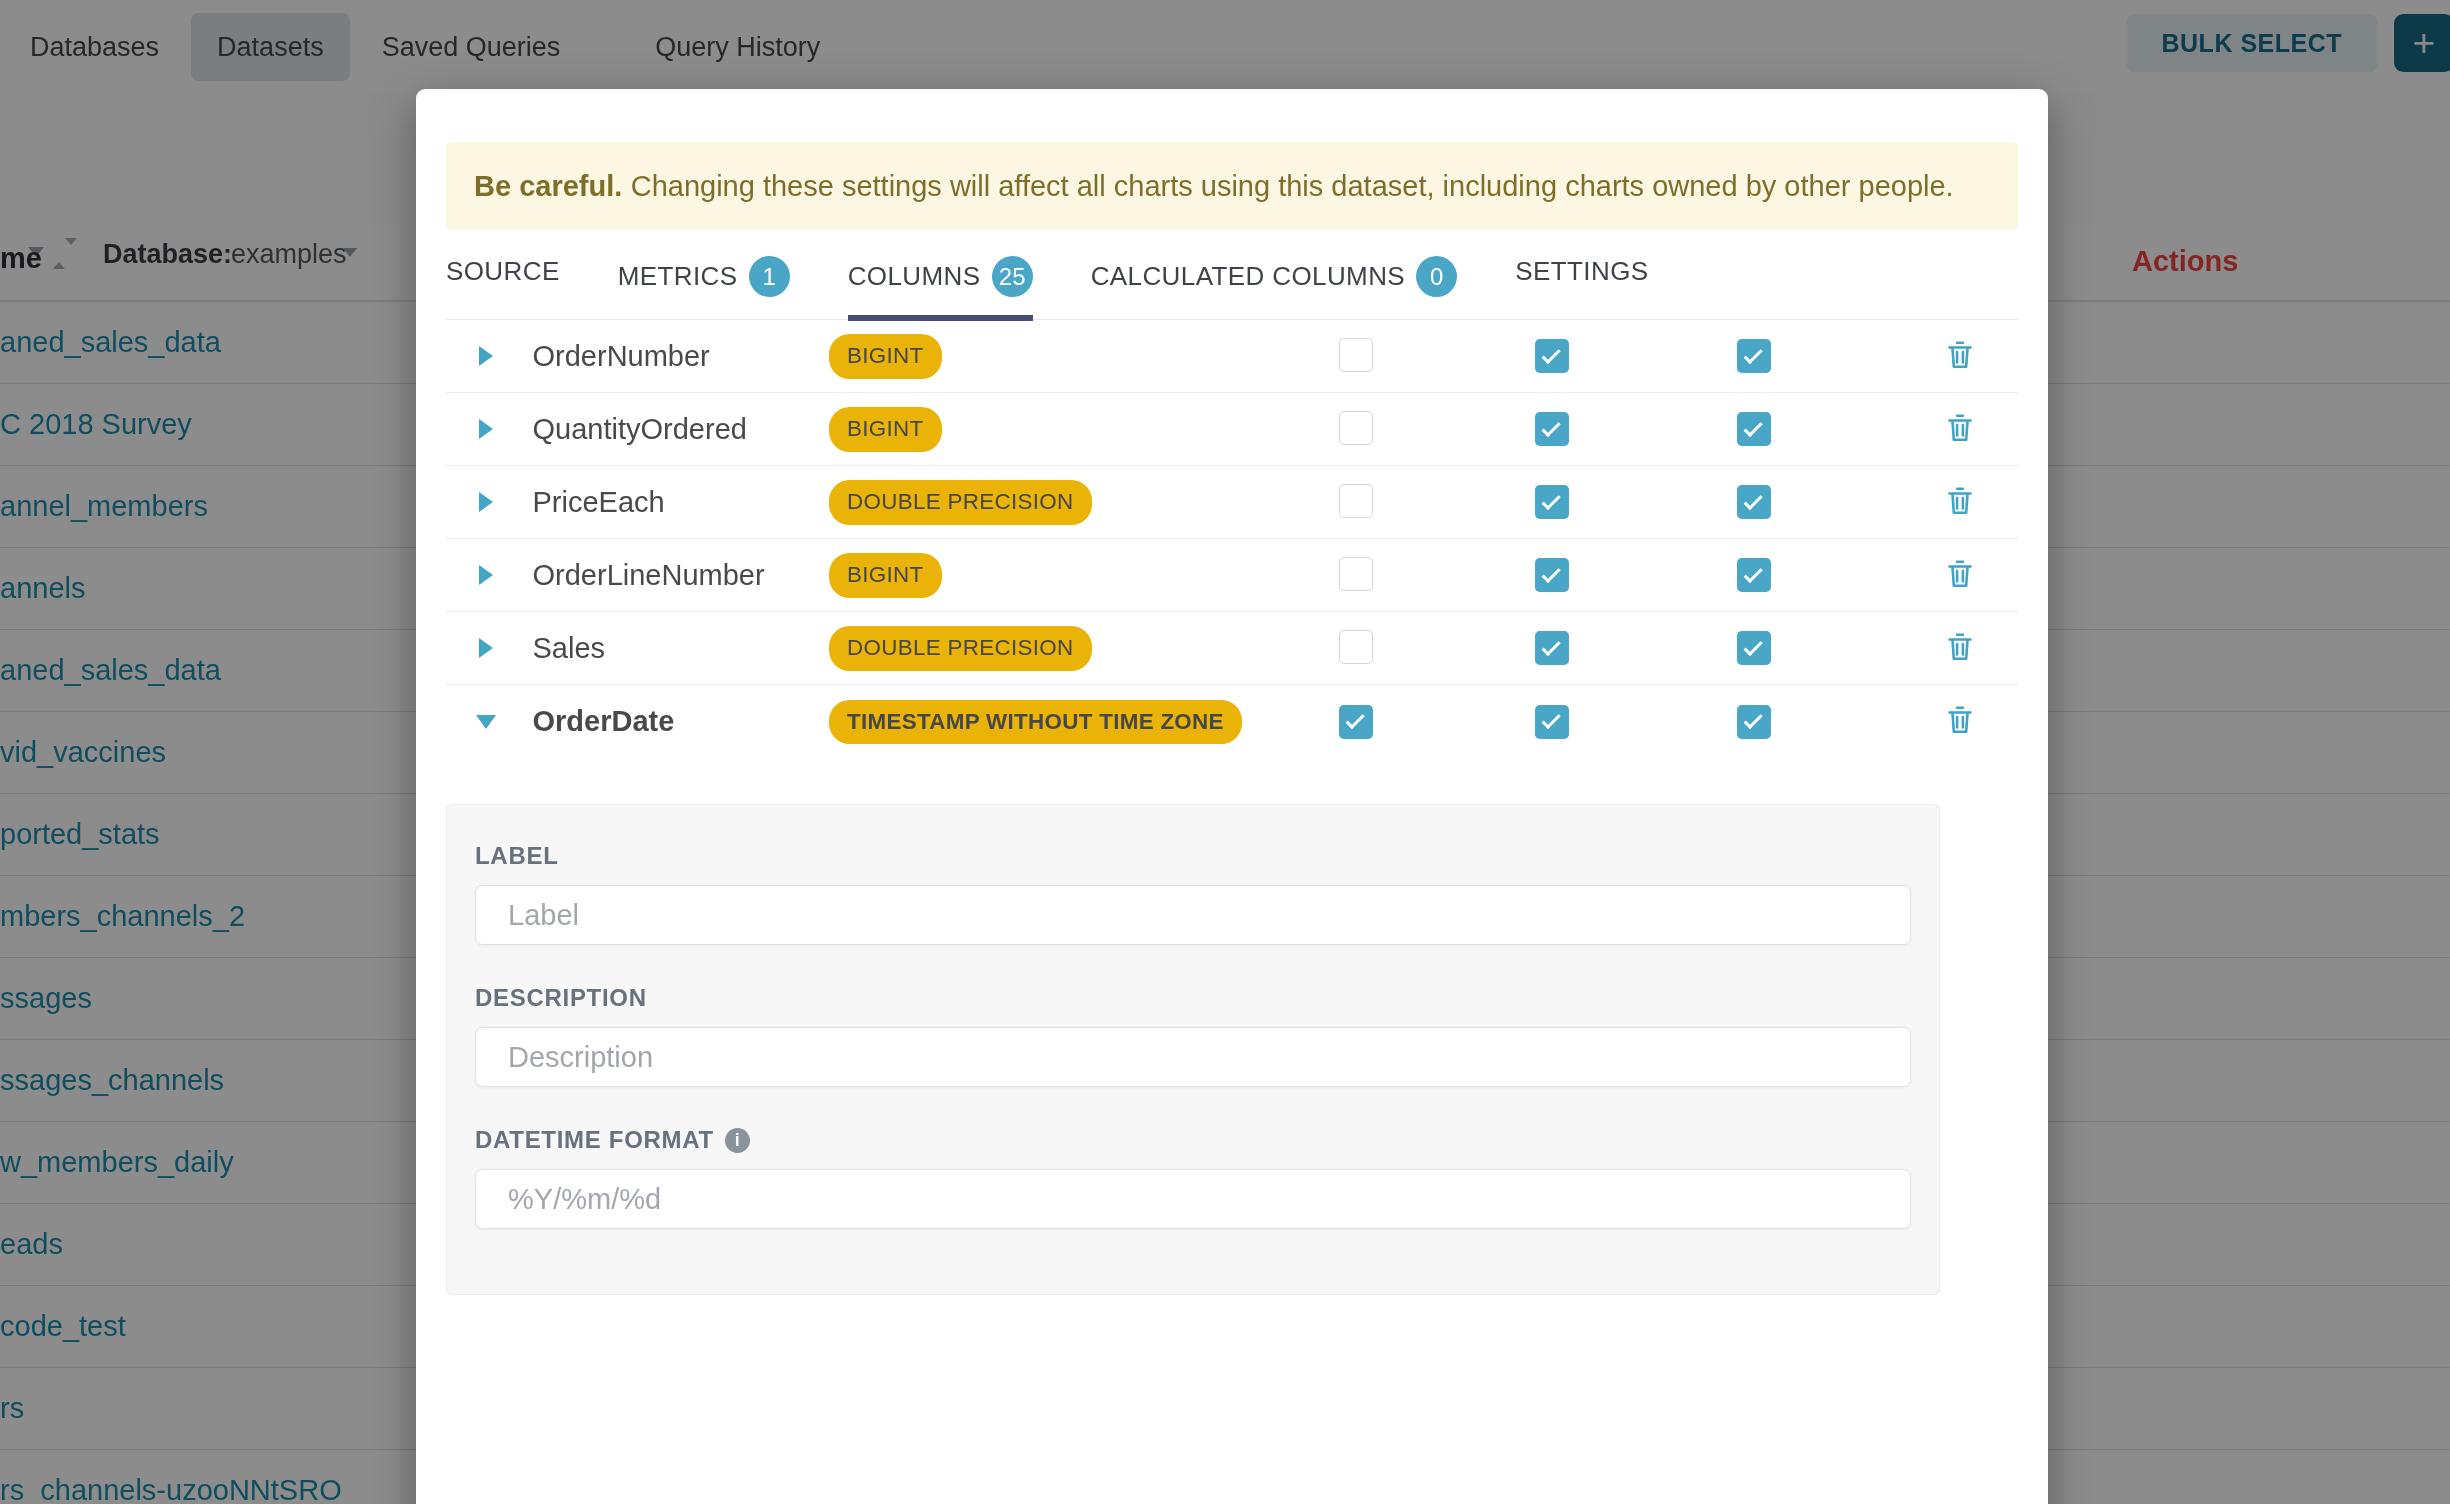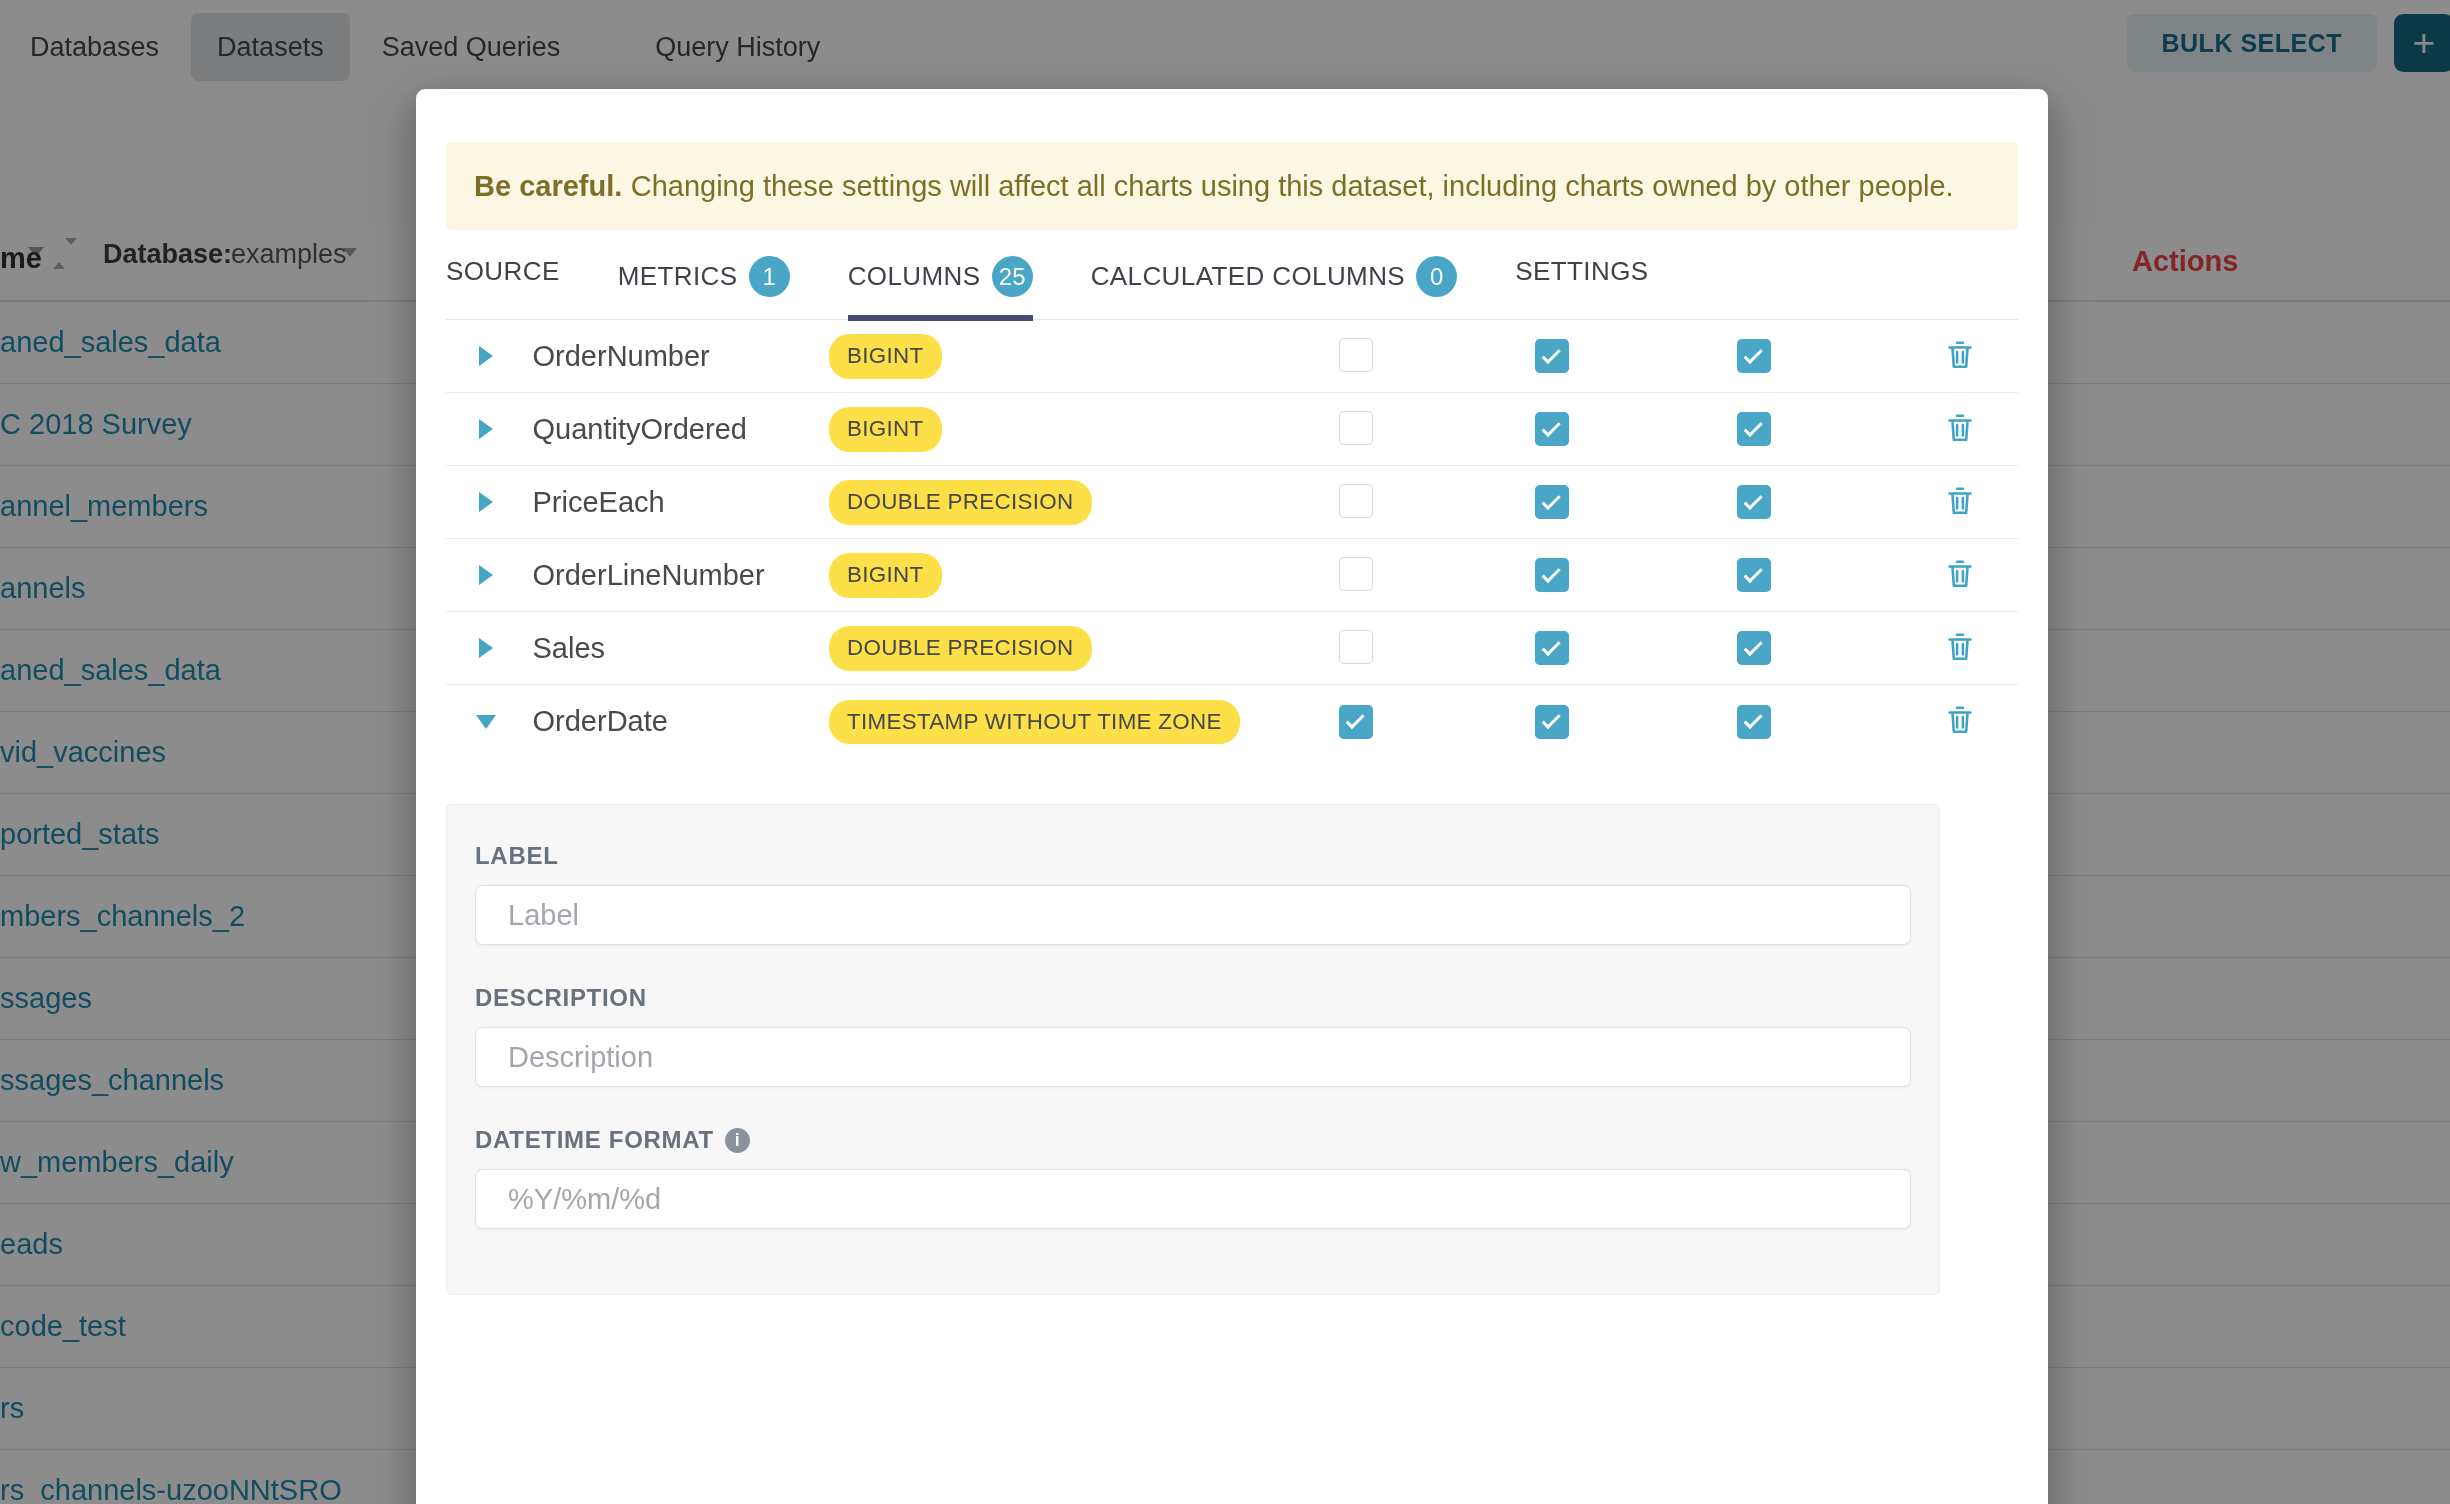--- a/index.html
+++ b/index.html
@@ -71,29 +71,29 @@
            font-size:24px; line-height:41px; text-align:center; padding:0 5.6px; }
   .tab.active::after { content:""; position:absolute; left:0; right:0; bottom:-1.9px; height:6.5px;
                        background:#474d74; }
 
   .cols-table { margin-top:0; }
   .thead, .trow { display:grid; grid-template-columns:79px 296px 503px 196px 202px 180px 1fr;
                   align-items:center; }
   .thead { height:95px; border-bottom:2.8px solid #e4e4e7; font-size:29px; font-weight:700; color:#2e2e33; }
   .thead > span { padding-left:7.5px; }
   .trow { height:73px; border-bottom:0.9px solid #ececef; }
-  .trow.expanded { border-bottom:none; }
+  .trow.expanded { border-bottom:none;font-weight:bold; }
   .caret-cell { display:flex; justify-content:center; }
   .caret-right { width:0; height:0; border-top:10.3px solid transparent; border-bottom:10.3px solid transparent;
                  border-left:14px solid #45a5c4; cursor:pointer; }
   .caret-down { width:0; height:0; border-left:10.3px solid transparent; border-right:10.3px solid transparent;
                 border-top:14px solid #45a5c4; cursor:pointer; }
   .name-cell { font-size:29px; color:#48484d; padding-left:7.5px; }
   .type-cell { padding-left:7.5px; }
-  .pill { display:inline-block; background:#fde047; color:#46464b; font-size:22.4px;
+  .pill { display:inline-block; background:#eab308; color:#46464b; font-size:22.4px;
           letter-spacing:0.3px; padding:9.3px 18.6px; border-radius:20.5px; white-space:nowrap; }
   .cb-cell { padding-left:15px; }
   .checkbox { width:34px; height:34px; border-radius:4.7px; display:inline-flex; align-items:center;
               justify-content:center; cursor:pointer; }
   .checkbox.unchecked { background:#fff; border:1.9px solid #d6d6d9; }
   .checkbox.checked { background:#4aa6c6; }
   .checkbox .check { width:17.7px; height:9.3px; border-left:3.7px solid #fff; border-bottom:3.7px solid #fff;
                      transform:rotate(-45deg) translate(0.9px,-1.9px); }
   .trash-cell { display:flex; justify-content:center; }
   .trash-btn { background:none; border:none; cursor:pointer; }

